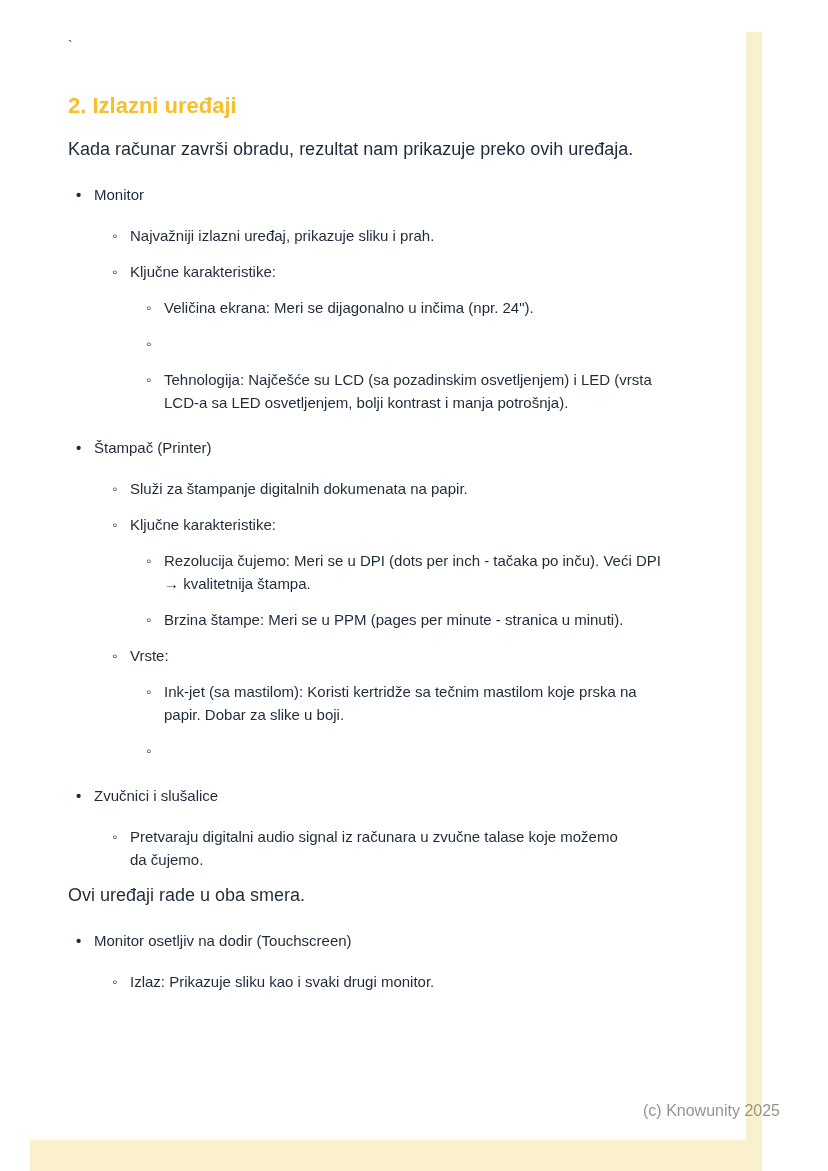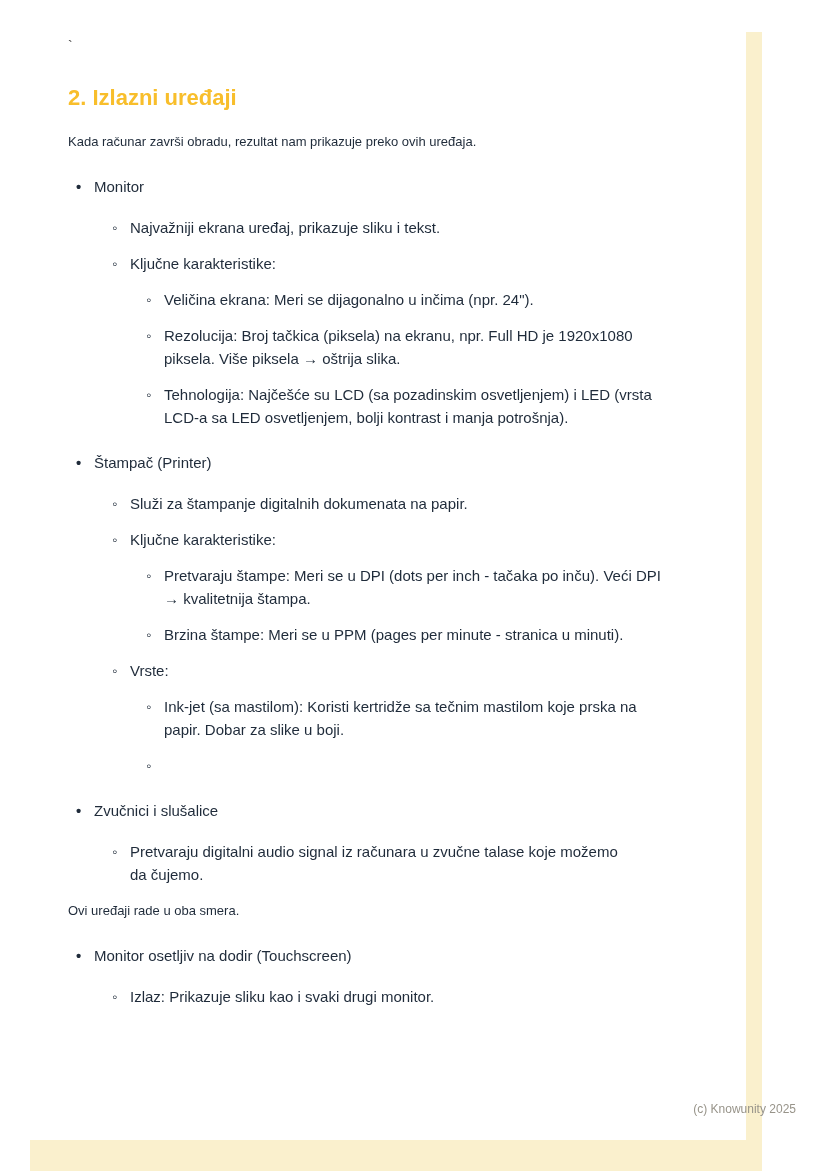--- a/index.html
+++ b/index.html
@@ -21,88 +21,87 @@
     width: 716px; height: 1108px;
     background: #ffffff;
   }
   .content {
     padding: 6px 0 0 38px;
     width: 652px;
   }
   .stray { font-size: 14px; line-height: 16px; color: #3a3a3a; margin-bottom: 28px; }
   .h2 {
     font-size: 22px; font-weight: 700; color: #F8BE2B;
-    margin: 30px 0 18px 0; line-height: 28px;
+    margin: 38px 0 18px 0; line-height: 28px;
   }
-  .para { font-size: 13px; line-height: 23px; margin: 0 0 20px 0; }
+  .para { font-size: 18px; line-height: 23px; margin: 0 0 20px 0; }
   .li { display: flex; font-size: 15px; line-height: 23px; margin: 0 0 13px 0; }
   .li .marker { width: 18px; flex: none; }
   .li-1 { padding-left: 8px; margin-top: 22px; margin-bottom: 18px; }
   .li-1 .marker { font-weight: 700; }
   .li-2 { padding-left: 44px; }
   .li-2 .txt { max-width: 492px; }
   .li-3 { padding-left: 78px; }
   .li-3 .txt { max-width: 512px; }
   .li .txt { display: inline-block; }
   b { font-weight: 400; }
   .footer {
-    position: absolute; top: 1102px; right: 32px;
-    font-size: 12px; color: #98948A; z-index: 3;
+    position: absolute; top: 1102px; right: 48px;
+    font-size: 16px; color: #98948A; z-index: 3;
   }
 </style>
 </head>
 <body>
 
 <div class="paper-edge"></div>
 
 <div class="sheet">
   <div class="content">
     <div class="stray">`</div>
     <div>
         <h2 class="h2"><span class="txt"><span>2. Izlazni uređaji</span></span></h2>
         <p class="para"><span class="txt"><span>Kada računar završi obradu, rezultat nam prikazuje preko ovih uređaja.</span></span></p>
         <div class="li li-1">
           <span class="marker">•</span>
           <span class="txt"><b>Monitor</b></span>
         </div>
         <div class="li li-2">
           <span class="marker">◦</span>
-          <span class="txt"><span>Najvažniji ekrana uređaj, prikazuje sliku i tekst.</span></span>
+          <span class="txt"><span>Najvažniji izlazni uređaj, prikazuje sliku i prah.</span></span>
         </div>
         <div class="li li-2">
           <span class="marker">◦</span>
           <span class="txt"><span>Ključne karakteristike:</span></span>
         </div>
         <div class="li li-3">
           <span class="marker">◦</span>
           <span class="txt"><b>Veličina ekrana</b><span>: Meri se dijagonalno u inčima (npr. 24").</span></span>
         </div>
         <div class="li li-3">
           <span class="marker">◦</span>
-          <span class="txt"><b>Rezolucija</b><span>: Broj tačkica (piksela) na ekranu, npr. Full HD je </span><b>1920x1080</b><span> piksela. Više piksela → oštrija slika.</span></span>
         </div>
         <div class="li li-3">
           <span class="marker">◦</span>
           <span class="txt"><b>Tehnologija</b><span>: Najčešće su </span><b>LCD</b><span> (sa pozadinskim osvetljenjem) i </span><b>LED</b><span> (vrsta LCD-a sa LED osvetljenjem, bolji kontrast i manja potrošnja).</span></span>
         </div>
         <div class="li li-1">
           <span class="marker">•</span>
           <span class="txt"><b>Štampač (Printer)</b></span>
         </div>
         <div class="li li-2">
           <span class="marker">◦</span>
           <span class="txt"><span>Služi za štampanje digitalnih dokumenata na papir.</span></span>
         </div>
         <div class="li li-2">
           <span class="marker">◦</span>
           <span class="txt"><span>Ključne karakteristike:</span></span>
         </div>
         <div class="li li-3">
           <span class="marker">◦</span>
-          <span class="txt"><b>Pretvaraju štampe</b><span>: Meri se u </span><b>DPI</b><span> (dots per inch - tačaka po inču). Veći DPI → kvalitetnija štampa.</span></span>
+          <span class="txt"><b>Rezolucija čujemo</b><span>: Meri se u </span><b>DPI</b><span> (dots per inch - tačaka po inču). Veći DPI → kvalitetnija štampa.</span></span>
         </div>
         <div class="li li-3">
           <span class="marker">◦</span>
           <span class="txt"><b>Brzina štampe</b><span>: Meri se u </span><b>PPM</b><span> (pages per minute - stranica u minuti).</span></span>
         </div>
         <div class="li li-2">
           <span class="marker">◦</span>
           <span class="txt"><span>Vrste:</span></span>
         </div>
         <div class="li li-3">

